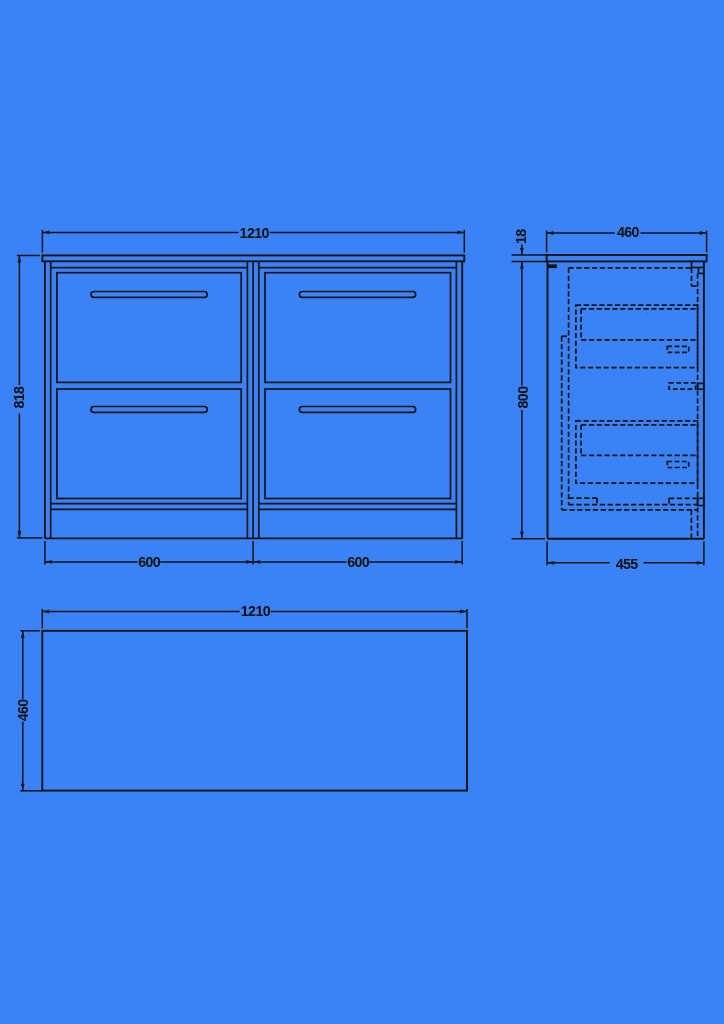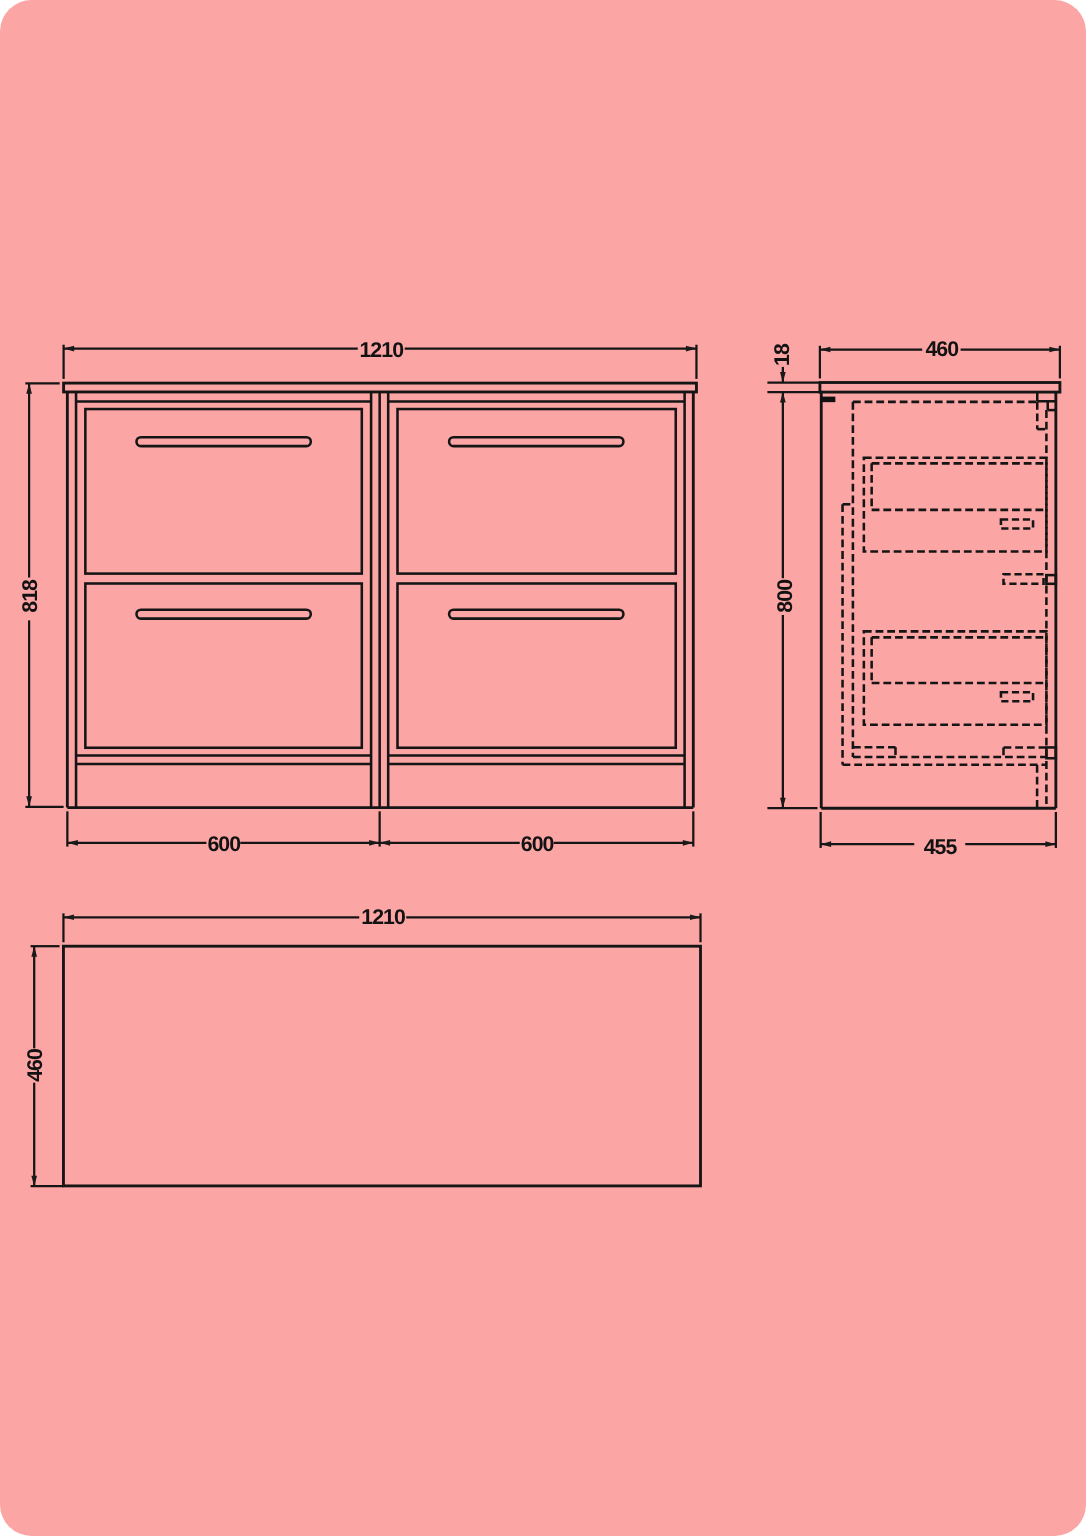--- a/index.html
+++ b/index.html
@@ -1,16 +1,16 @@
 <!DOCTYPE html>
 <html><head>
 <meta charset="utf-8">
 <style>
   html,body{margin:0;padding:0;background:#ffffff;}
-  .wrap{width:724px;height:1024px;position:relative;background:#fca5a5;overflow:hidden;border-radius:21px;}
+  .wrap{width:724px;height:1024px;position:relative;background:#3b82f6;overflow:hidden;}
   svg{position:absolute;left:0;top:0;}
   text{font-family:"Liberation Sans", sans-serif;font-weight:bold;fill:#121212;letter-spacing:-0.6px;}
 </style>
 </head>
 <body>
 <div class="wrap">
 <svg width="724" height="1024" viewBox="0 0 724 1024">
 <g stroke="#151515" stroke-width="1.7" fill="none">
 
 <g>

